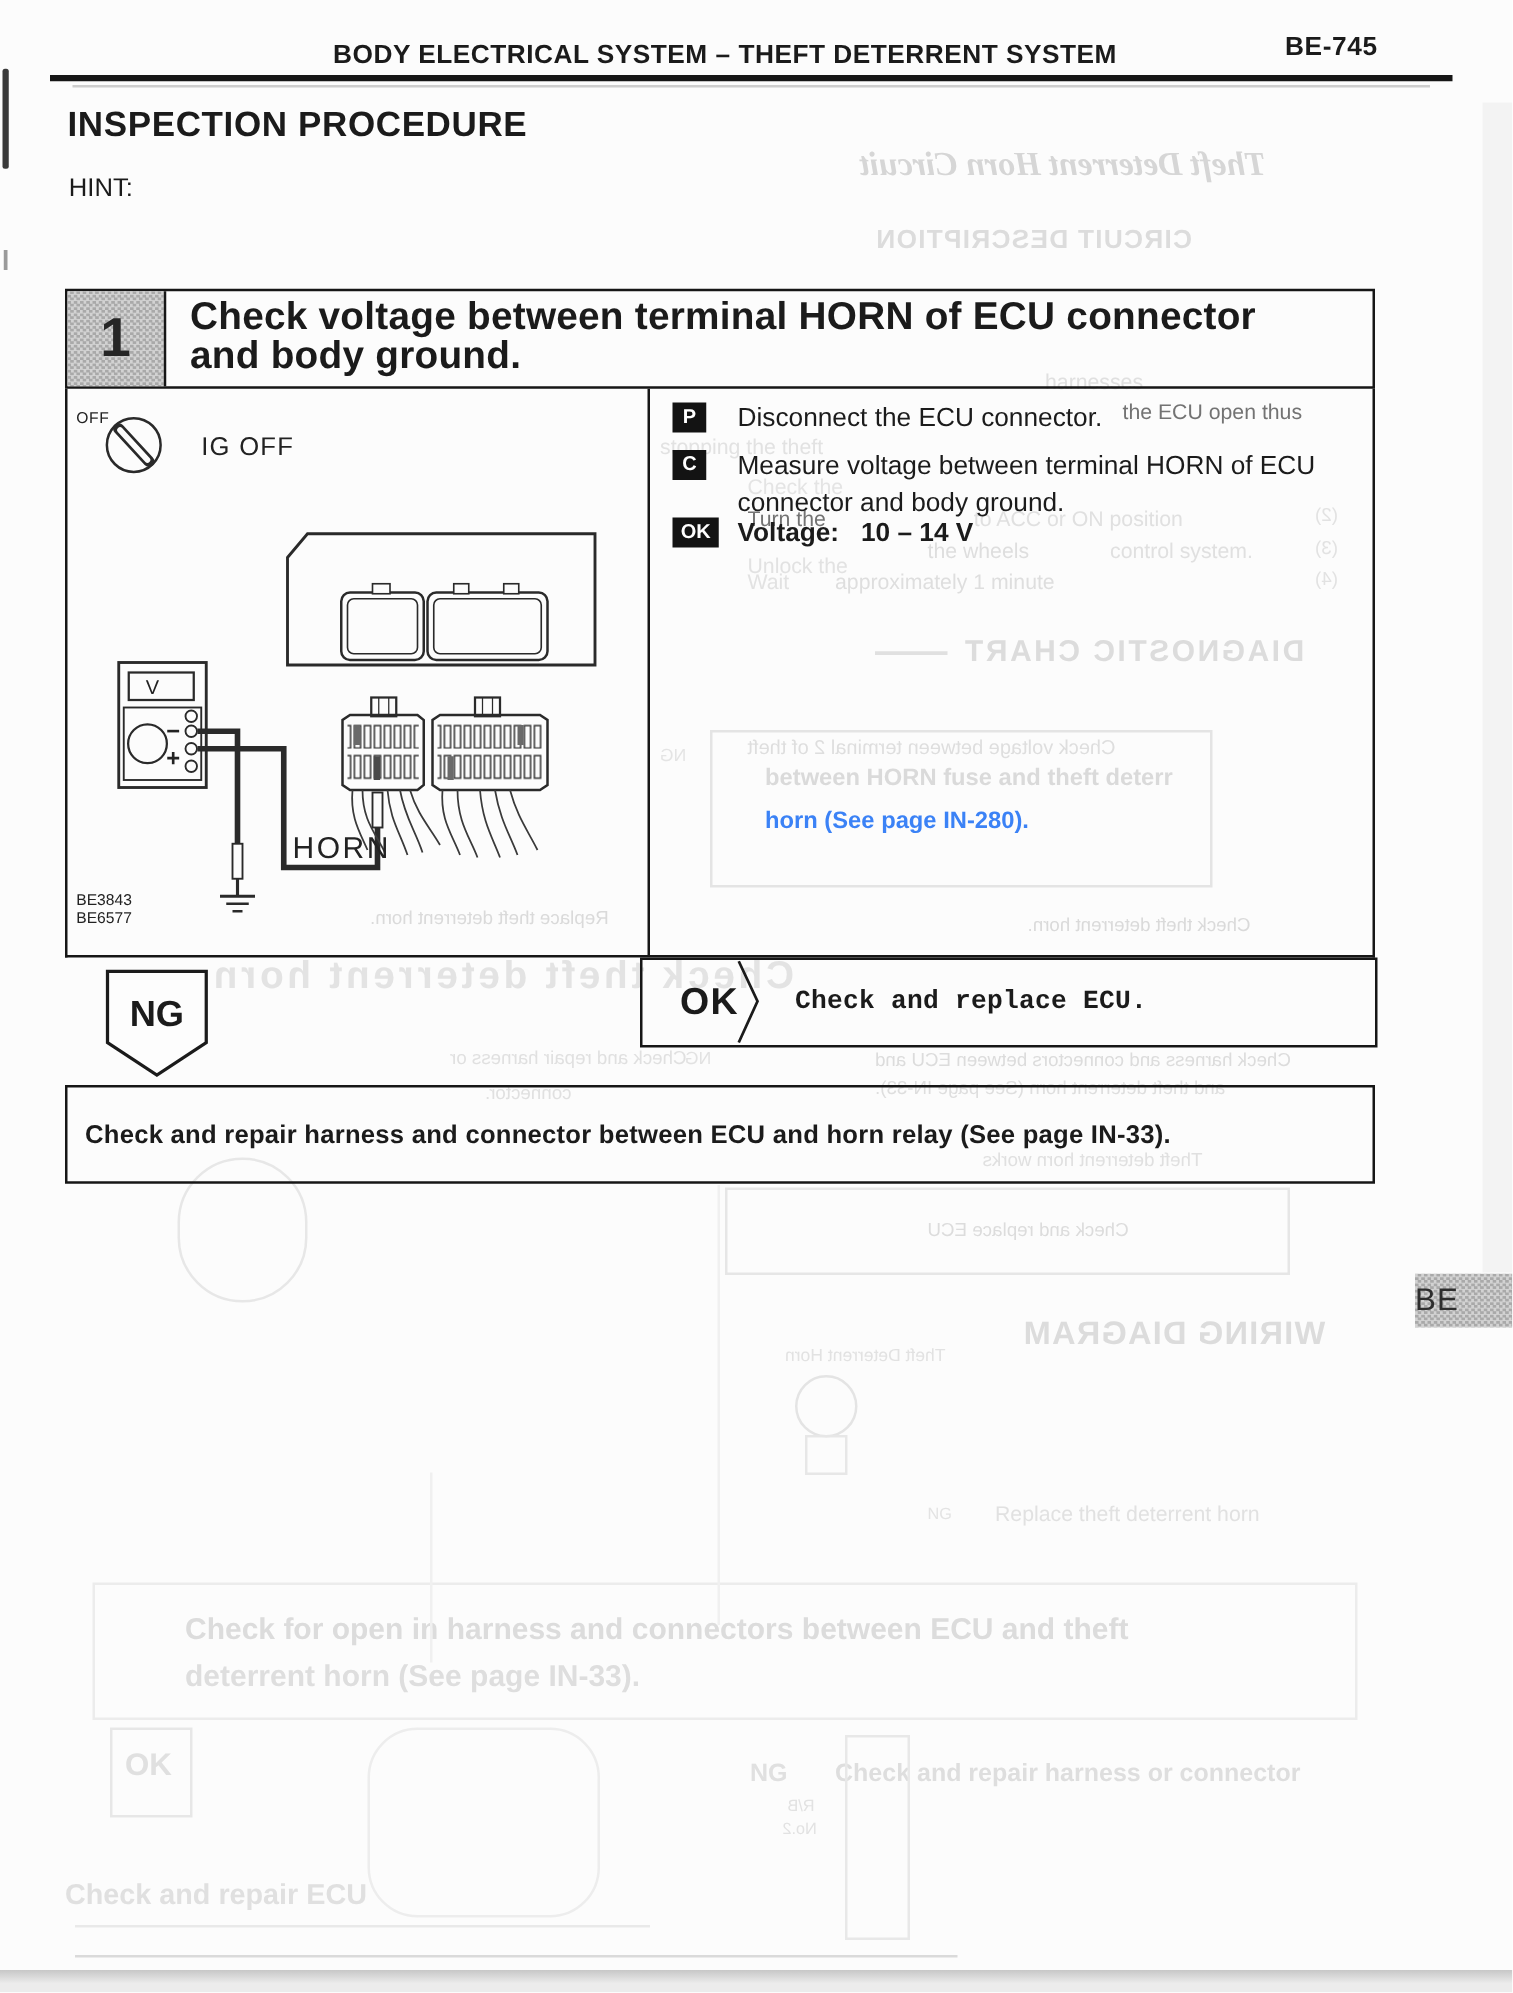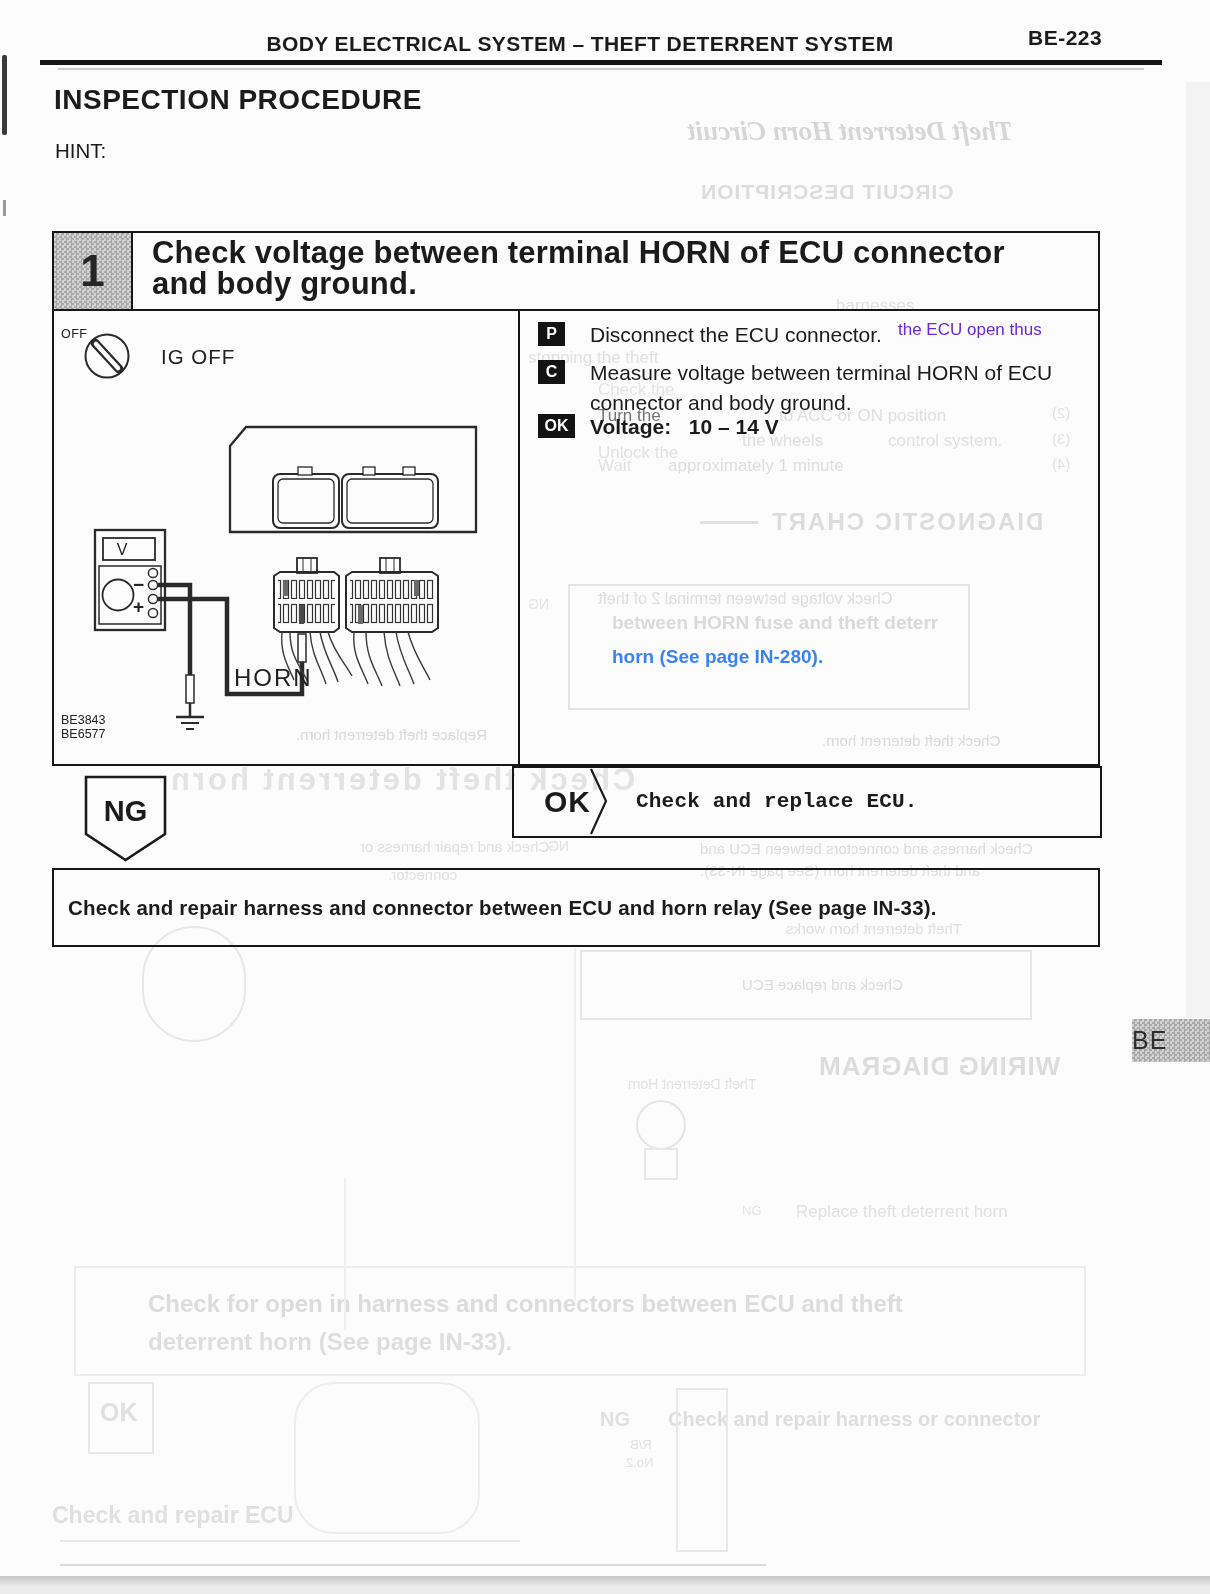--- a/index.html
+++ b/index.html
@@ -63,21 +63,21 @@
                background:linear-gradient(180deg,#c7c7c7 0%,#ececec 60%);}
 </style>
 </head>
 <body>
 <div id="page">
 
   <div id="ghost">
       <div class="gi gm" style="left: 688px; top: 116px; font-size: 27px; font-weight: 700; font-style: italic; font-family: &quot;Liberation Serif&quot;, serif; color: rgb(214, 214, 214);">Theft Deterrent Horn Circuit</div>
       <div class="gi gm" style="left: 700px; top: 180px; font-size: 21px; font-weight: 700; letter-spacing: 1px; color: rgb(220, 220, 220);">CIRCUIT DESCRIPTION</div>
       <div class="gi" style="left: 836px; top: 296px; font-size: 17px; color: rgb(224, 224, 224);">harnesses</div>
-      <div class="gi" style="left: 898px; top: 320px; font-size: 17px; color: #6d28d9;">the ECU open  thus</div>
+      <div class="gi" style="left: 898px; top: 320px; font-size: 17px; color: #737373;">the ECU open  thus</div>
       <div class="gi" style="left: 528px; top: 348px; font-size: 17px; color: rgb(226, 226, 226);">stopping the theft</div>
       <div class="gi" style="left: 598px; top: 380px; font-size: 17px; color: rgb(228, 228, 228);">Check the</div>
       <div class="gi" style="left: 598px; top: 406px; font-size: 17px; color: #737373;">Turn the</div>
       <div class="gi" style="left: 758px; top: 406px; font-size: 17px; color: rgb(224, 224, 224); margin-left: 21px;">to ACC or ON position</div>
       <div class="gi" style="left: 598px; top: 431px; font-size: 17px; color: rgb(226, 226, 226); margin-top: 12px;">Unlock the</div>
       <div class="gi" style="left: 742px; top: 431px; font-size: 17px; color: rgb(222, 222, 222);">the wheels</div>
       <div class="gi" style="left: 888px; top: 431px; font-size: 17px; color: rgb(224, 224, 224);">control system.</div>
       <div class="gi" style="left: 598px; top: 456px; font-size: 17px; color: rgb(226, 226, 226);">Wait</div>
       <div class="gi" style="left: 668px; top: 456px; font-size: 17px; color: rgb(222, 222, 222);">approximately 1 minute</div>
       <div class="gi gm" style="left: 1052px; top: 404px; font-size: 15px; color: rgb(226, 226, 226);">(2)</div>
@@ -123,21 +123,21 @@
       <div class="gi" style="left: 60px; top: 1564px; width: 706px; height: 2px; background: rgb(218, 218, 218);"></div>
       <div class="gi" style="left: 60px; top: 1540px; width: 460px; height: 2px; background: rgb(233, 233, 233);"></div>
       <div class="gi" style="left: 574px; top: 948px; width: 2px; height: 352px; background: rgb(240, 240, 240);"></div>
       <div class="gi" style="left: 344px; top: 1178px; width: 2px; height: 152px; background: rgb(240, 240, 240);"></div>
       <div class="gi" style="left: 1186px; top: 82px; width: 24px; height: 936px; background: rgb(243, 243, 243);"></div>
     </div>
 
   <div id="front">
 
     <div class="abs" id="header-title">BODY ELECTRICAL SYSTEM – THEFT DETERRENT SYSTEM</div>
-    <div class="abs" id="page-number">BE-223</div>
+    <div class="abs" id="page-number">BE-745</div>
     <div class="abs" id="rule-main"></div>
     <div class="abs" id="rule-shadow"></div>
 
     <div class="abs" id="section-title">INSPECTION PROCEDURE</div>
     <div class="abs" id="hint-label">HINT:</div>
 
     <div class="abs" id="step-title-box">
       <div id="step-number" class="halftone">1</div>
       <div id="step-title">Check voltage between terminal HORN of ECU connector and body ground.</div>
     </div>

